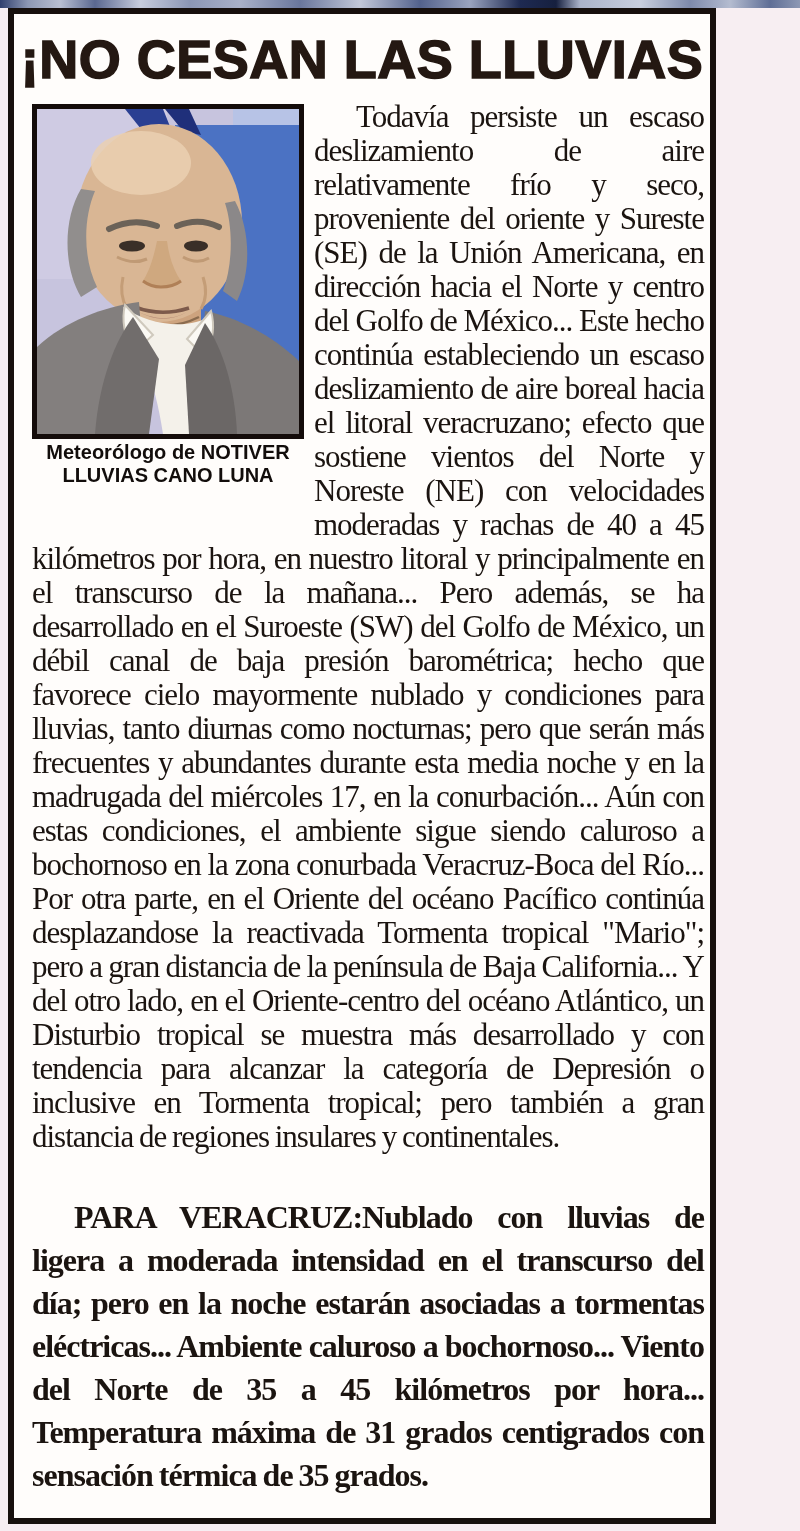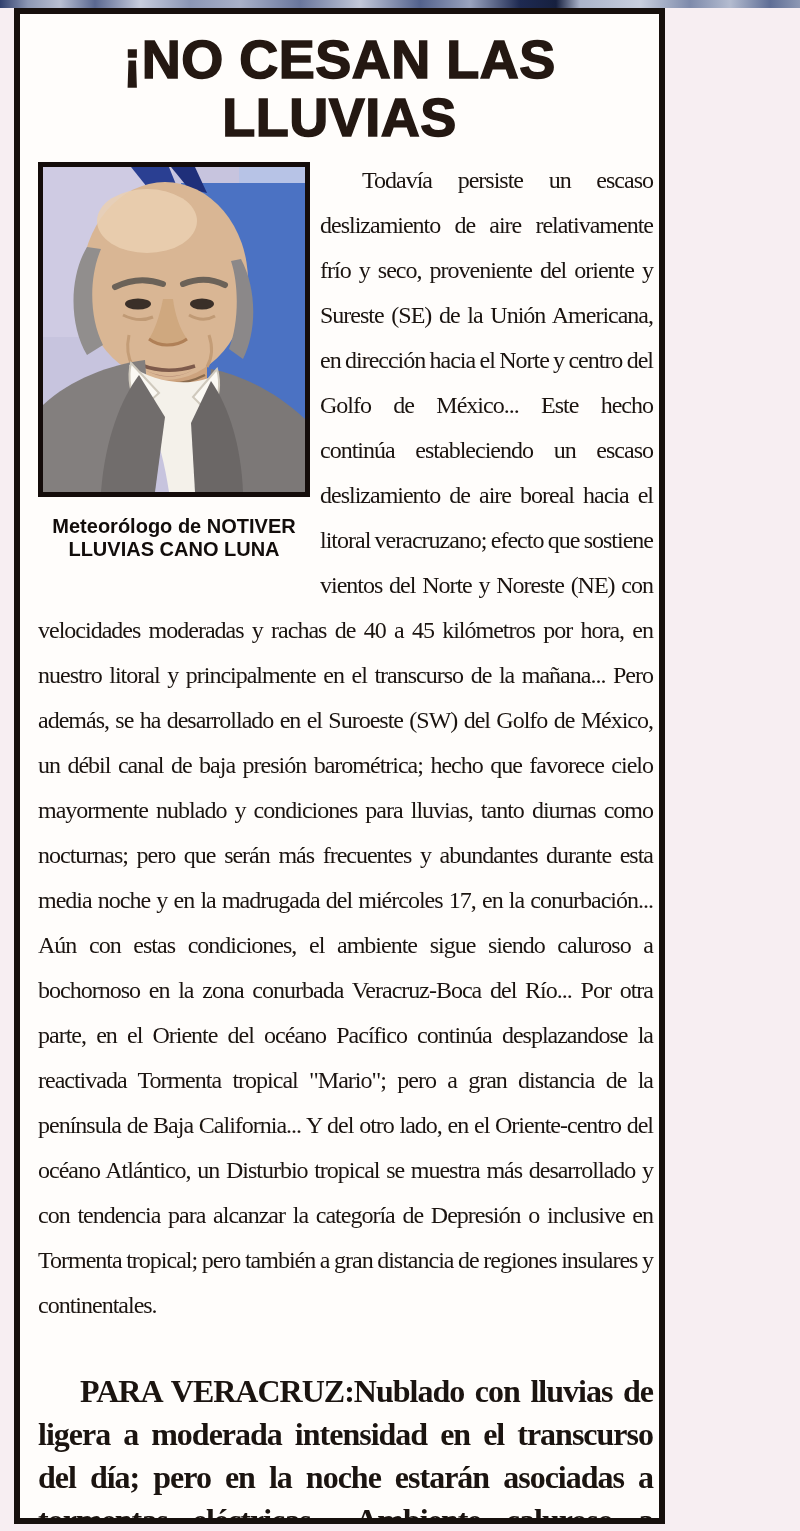--- a/index.html
+++ b/index.html
@@ -21,22 +21,22 @@
   .top-strip{
     position:absolute;top:0;left:0;width:800px;height:8px;
     background:
       linear-gradient(90deg,
         #31406e 0px,#8d98b4 28px,#b9c0d2 60px,#5a6890 95px,#c7cddd 140px,
         #8b96b4 190px,#a9b1c8 240px,#69769c 300px,#c2c8d8 360px,#53628c 420px,
         #9aa4bf 470px,#1e2a52 520px,#16203f 556px,#aab3c9 580px,#c9cfde 640px,
         #7e8aab 690px,#b4bcd0 730px,#5f6e96 770px,#8d98b4 800px);
   }
   .article-frame{
-    position:absolute;top:8px;left:14px;
-    width:651px;height:1516px;
+    position:absolute;top:8px;left:8px;
+    width:708px;height:1516px;
     box-sizing:border-box;
     border:6px solid var(--border-black);
     background:var(--paper-white);
     overflow:hidden;
   }
   .headline{
     margin:16px 2px 12px 2px;
     text-align:center;
     font-family:"Liberation Sans", sans-serif;
     font-weight:900;
@@ -57,33 +57,33 @@
     padding:0;
   }
   .photo-frame{
     box-sizing:border-box;
     width:272px;height:335px;
     border:5px solid #140c0a;
     background:#c7c4de;
   }
   .photo-frame svg{display:block;width:262px;height:325px;}
   figcaption{
-    margin-top:18px;
+    margin-top:2px;
     text-align:center;
     font-family:"Liberation Sans", sans-serif;
     font-weight:bold;
     font-size:20px;
     line-height:23px;
     color:#120d0b;
   }
   p.body-par{
     margin:0;
     text-align:justify;
-    font-size:24px;
-    line-height:45px;
+    font-size:31px;
+    line-height:34px;
     letter-spacing:-1px;
     word-spacing:-1px;
   }
   p.lead-par{
     text-indent:42px;
   }
   p.forecast-par{
     margin-top:42px;
     text-indent:42px;
     font-weight:bold;

